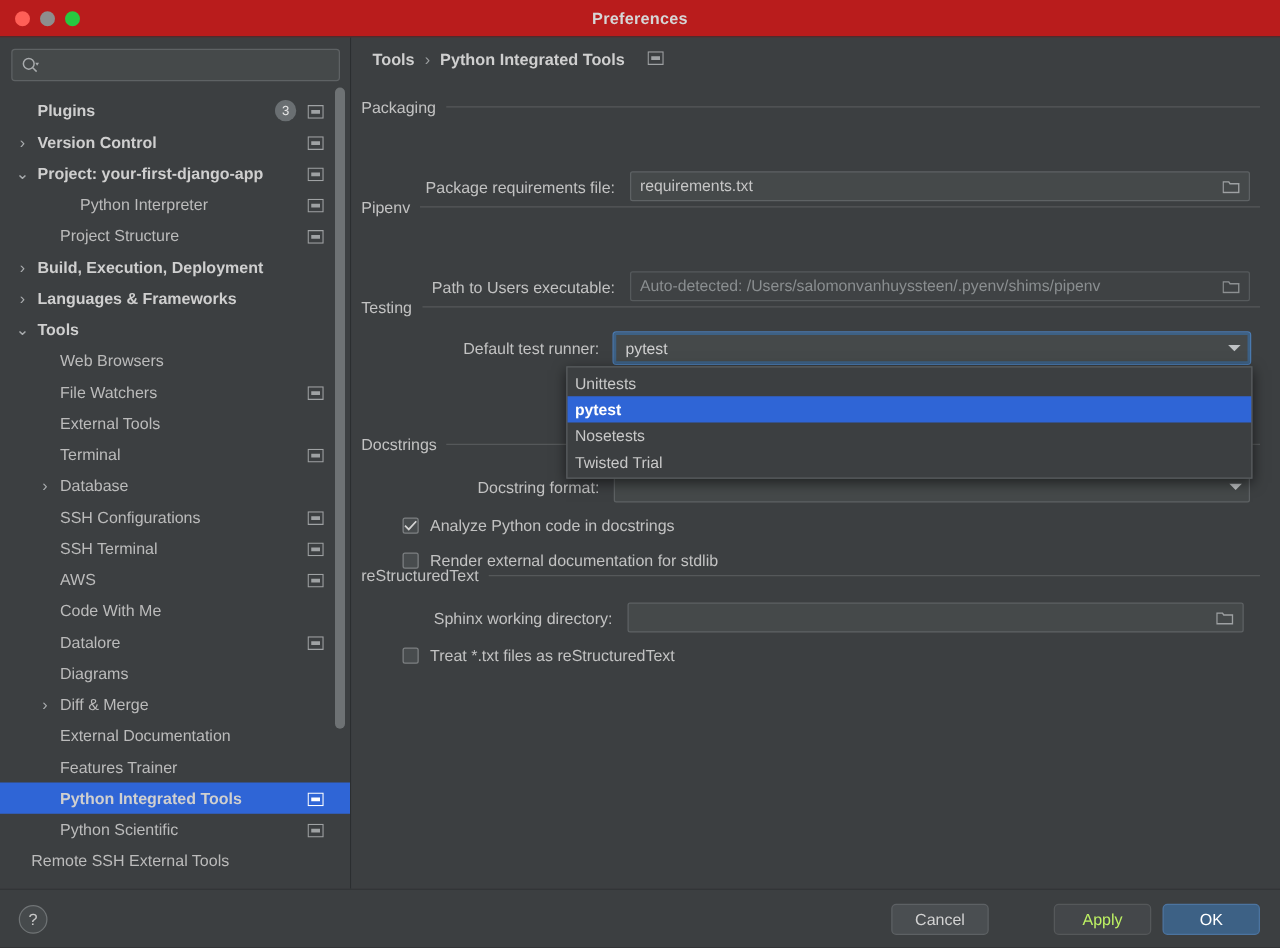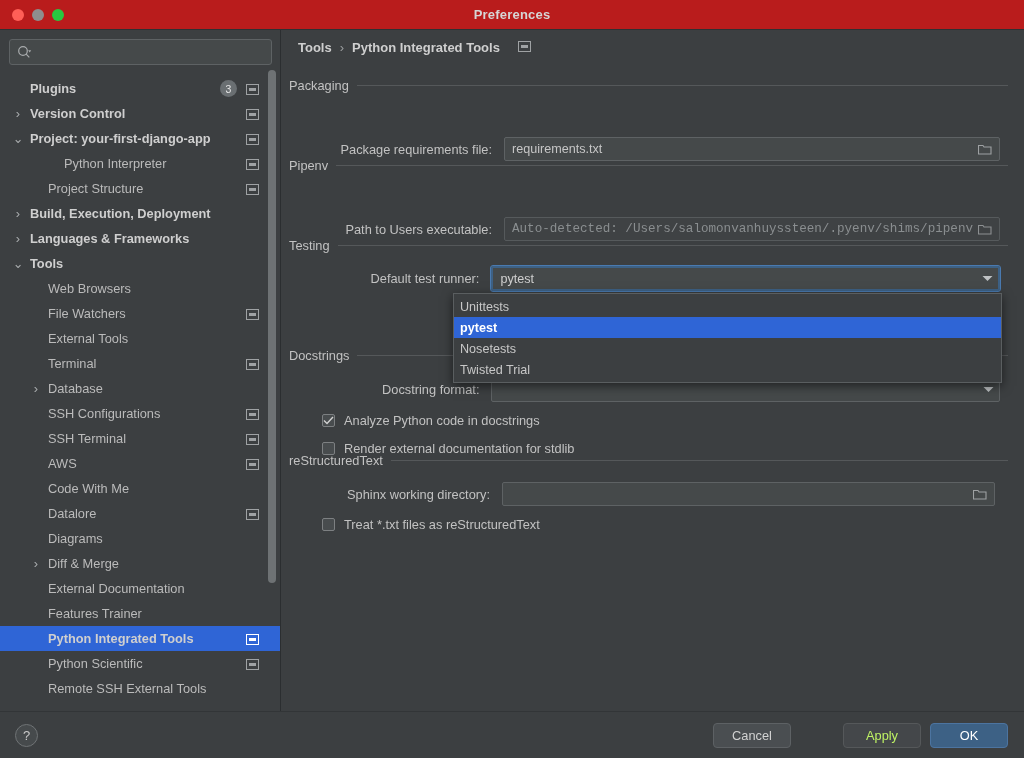--- a/index.html
+++ b/index.html
@@ -150,21 +150,21 @@
     display: flex; align-items: center;
   }
   .textfield.disabled { background: #3f4244; border-color: #565a5c; }
   .textfield .tf-value {
     flex: 1;
     padding-left: 7px;
     font-size: 12.6px;
     color: #c6c6c6;
     white-space: nowrap; overflow: hidden;
   }
-  .textfield.disabled .tf-value { color: #8a8e90; font-family: Liberation Mono, monospace; }
+  .textfield.disabled .tf-value { color: #8a8e90; }
   .folder-icon {
     width: 22px; height: 22px;
     display: flex; align-items: center; justify-content: center;
     margin-right: 3px;
   }
 
   .combo {
     position: relative;
     height: 25px;
     background: #45494a;
@@ -403,21 +403,21 @@
             </svg></span>
         </div>
         <div class="tree-row">
           <span class="tree-label" style="margin-left: 48px;">Python Scientific</span>
           <span class="tree-chip"><svg width="13" height="11" viewBox="0 0 13 11">
               <rect x="0.5" y="0.5" width="12" height="10" fill="none" stroke="#9fa2a4"></rect>
               <rect x="3" y="4" width="7" height="3" fill="#9fa2a4"></rect>
             </svg></span>
         </div>
         <div class="tree-row">
-          <span class="tree-label" style="margin-left: 48px;">Remote SSH External Tools</span>
+          <span class="tree-label" style="margin-left: 25px;">Remote SSH External Tools</span>
         </div>
       </div>
 
     <div class="scrollbar-track">
       <div class="scrollbar-thumb"></div>
     </div>
   </div>
 
   <div class="main">
 

